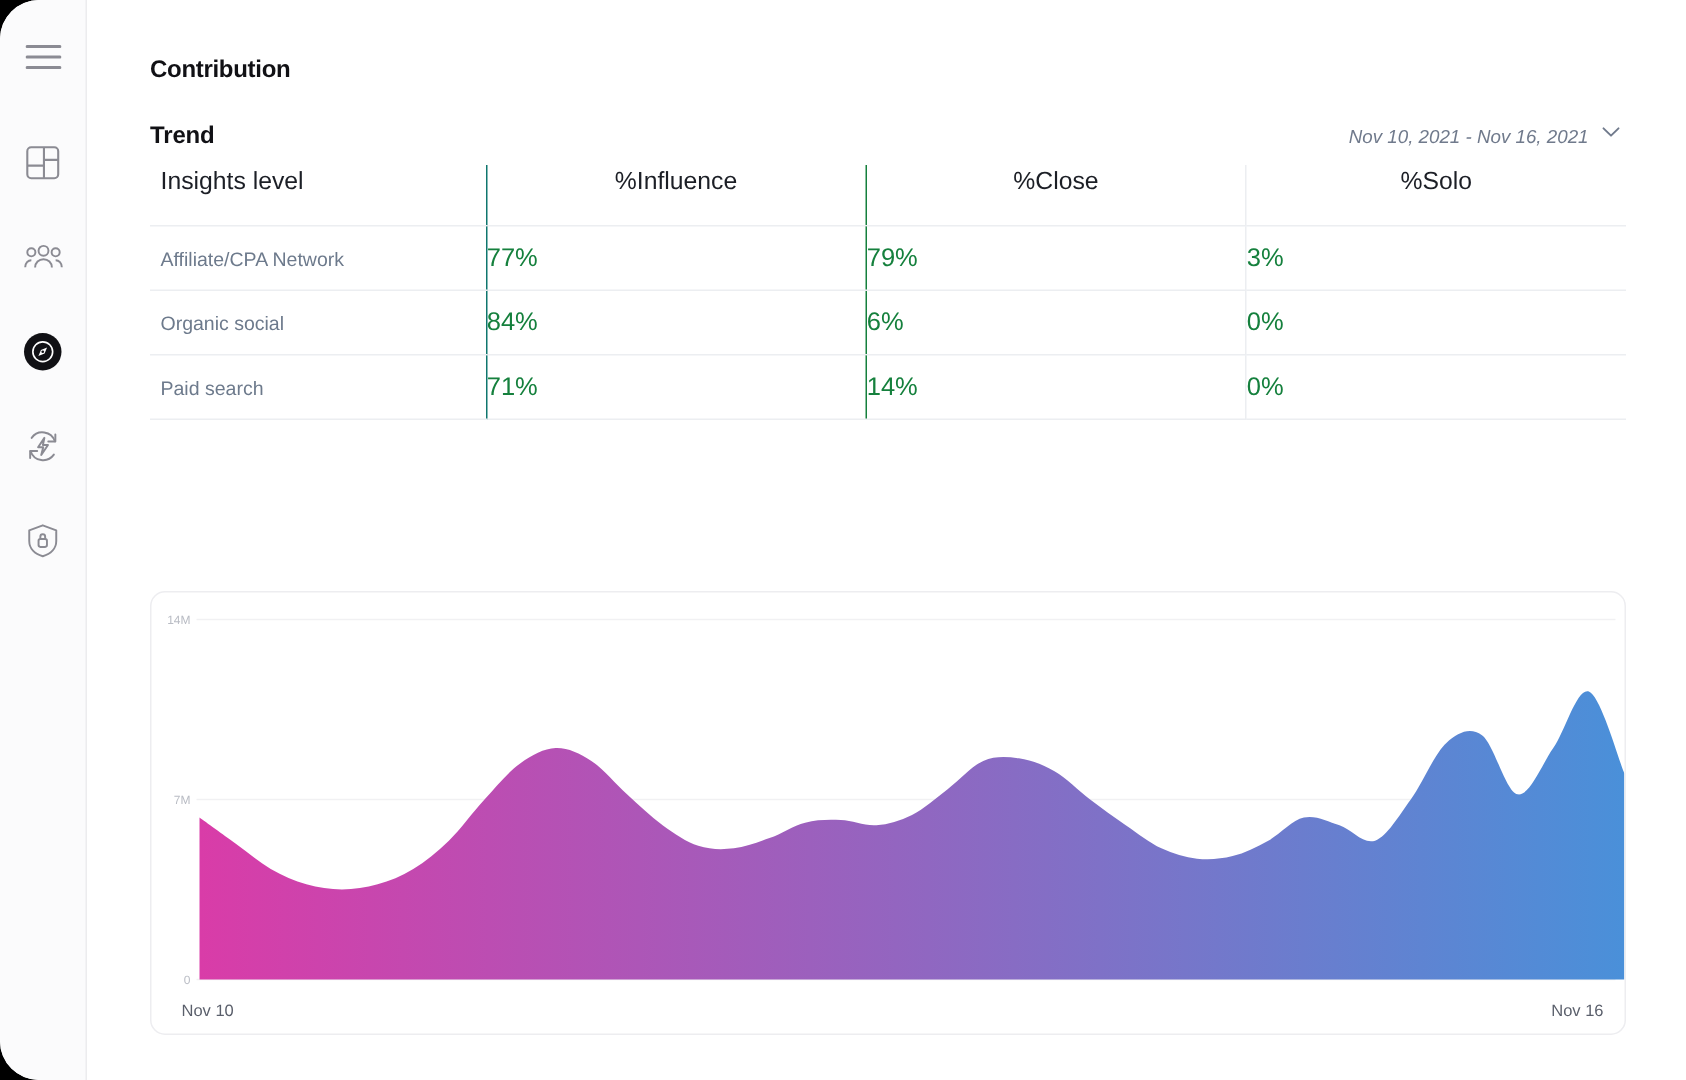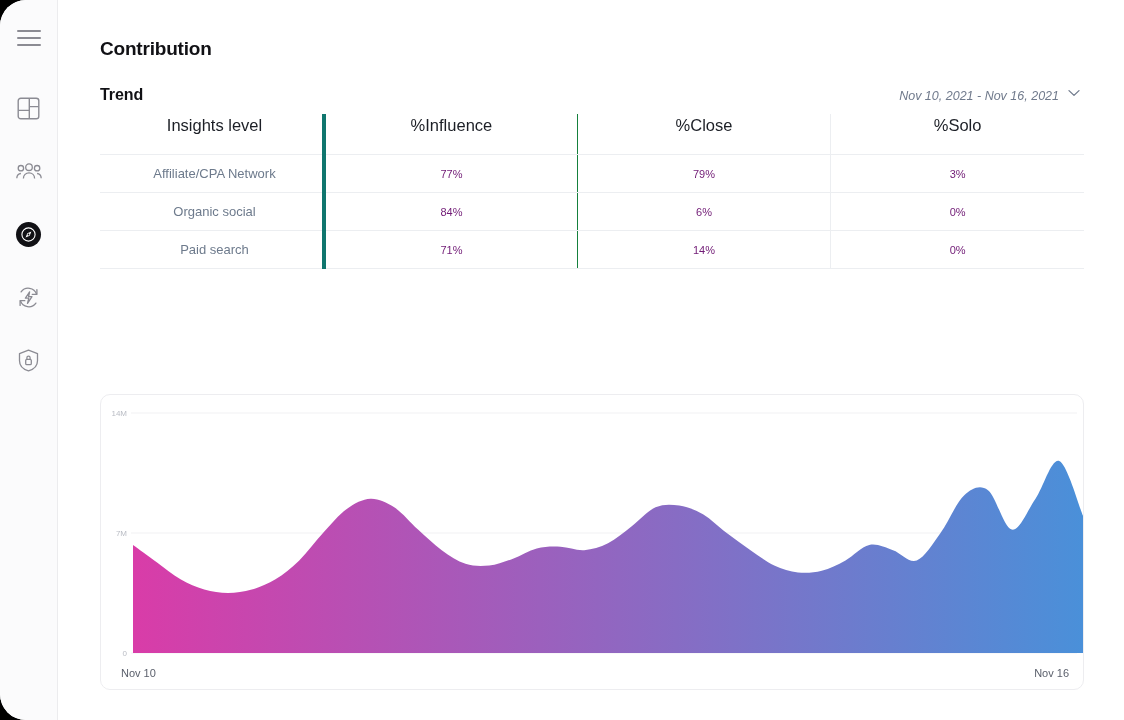--- a/index.html
+++ b/index.html
@@ -51,21 +51,21 @@
 
   
   .main {
     flex: 1;
     height: 100%;
     padding: 38px 40px 0 42px;
     position: relative;
     min-width: 0;
   }
   .page-title {
-    font-size: 19px;
+    font-size: 16px;
     font-weight: bold;
     color: #111115;
     letter-spacing: -0.2px;
     margin-bottom: 26px;
   }
   .section-row {
     display: flex;
     align-items: baseline;
     justify-content: space-between;
     margin-bottom: 10px;
@@ -103,32 +103,31 @@
     border-bottom: 1px solid #eceef1;
   }
   table.data th {
     font-weight: normal;
     font-size: 16.5px;
     color: #1c1f26;
     padding: 2px 0 19px 0;
     text-align: center;
   }
   table.data th.lead, table.data td.lead {
-    text-align: center;
+    text-align: left;
     padding-left: 7px;
-    border-right: 4px solid #0f766e;
+    border-right: 1px solid #0f766e;
     width: 224px;
   }
   table.data th.c2, table.data td.c2 { border-right: 1px solid #15803d; }
   table.data th.c3, table.data td.c3 { border-right: 1px solid #eceef1; margin-left: 29px; }
   table.data td {
     padding: 11px 0 11px 0;
-    text-align: center;
-    font-size: 11px;
-    color: #701a75;
+    font-size: 17px;
+    color: #15803d;
     height: 37px;
   }
   table.data td.lead {
     font-size: 13px;
     color: #6d7a8c;
   }
   td.solo-warn { color: #f5921e; }
   td.solo-zero { color: #f0444b; }
 
   

